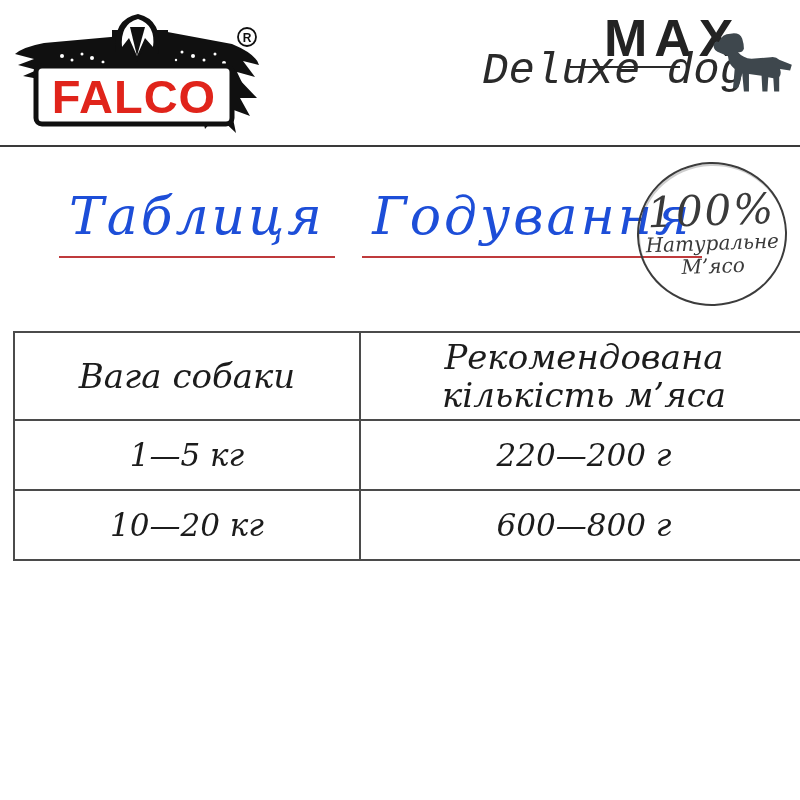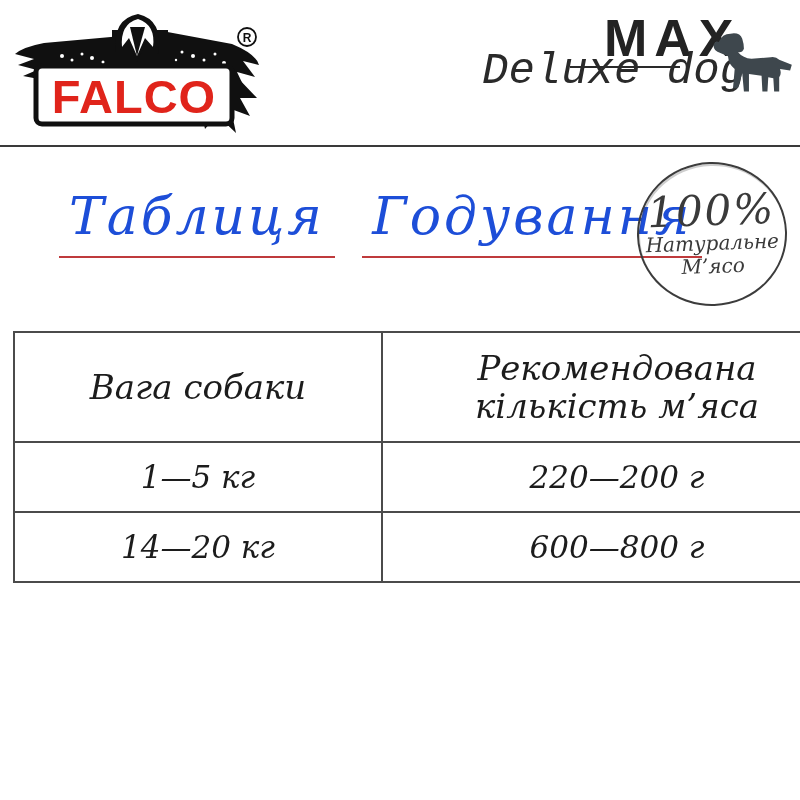--- a/index.html
+++ b/index.html
@@ -46,21 +46,21 @@
   .badge-percent{font-size:42px;line-height:1.02;letter-spacing:2px;}
   .badge-line{font-size:20px;line-height:1.15;}
   
   .feed-table{
     position:absolute;left:13px;top:331px;width:770px;
     border-collapse:collapse;table-layout:fixed;
     color:#1c1c1c;font-style:italic;
   }
   .feed-table td,.feed-table th{
     border:2px solid #4b4b4b;text-align:center;vertical-align:middle;
-    font-weight:normal;padding:16px;
+    font-weight:normal;padding:5px;
   }
   .feed-table{border:2px solid #383838;}
   .feed-table .c1{width:334px;}
   .feed-table .c2{width:436px;margin-top:25px;}
   .feed-table .hrow{height:84px;font-size:34px;line-height:1.12;}
   .feed-table .drow{height:70px;font-size:31px;}
 </style>
 </head>
 <body>
 
@@ -141,17 +141,17 @@
       <th class="c2">
         <div>Рекомендована</div>
         <div>кількість м’яса</div>
       </th>
     </tr>
     <tr class="drow">
       <td class="c1">1—5 кг</td>
       <td class="c2">220—200 г</td>
     </tr>
     <tr class="drow">
-      <td class="c1">14—20 кг</td>
+      <td class="c1">10—20 кг</td>
       <td class="c2">600—800 г</td>
     </tr>
   </tbody>
 </table>
 
 </body></html>

